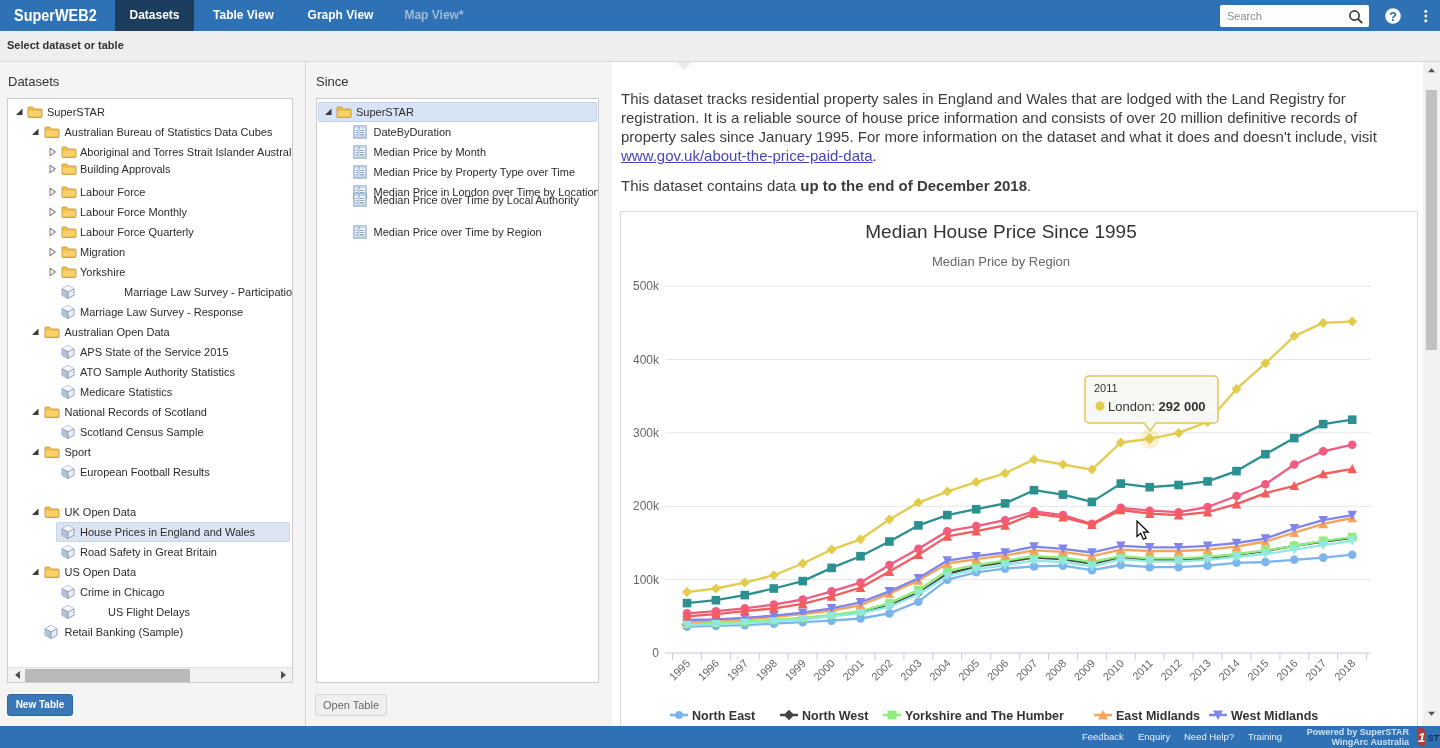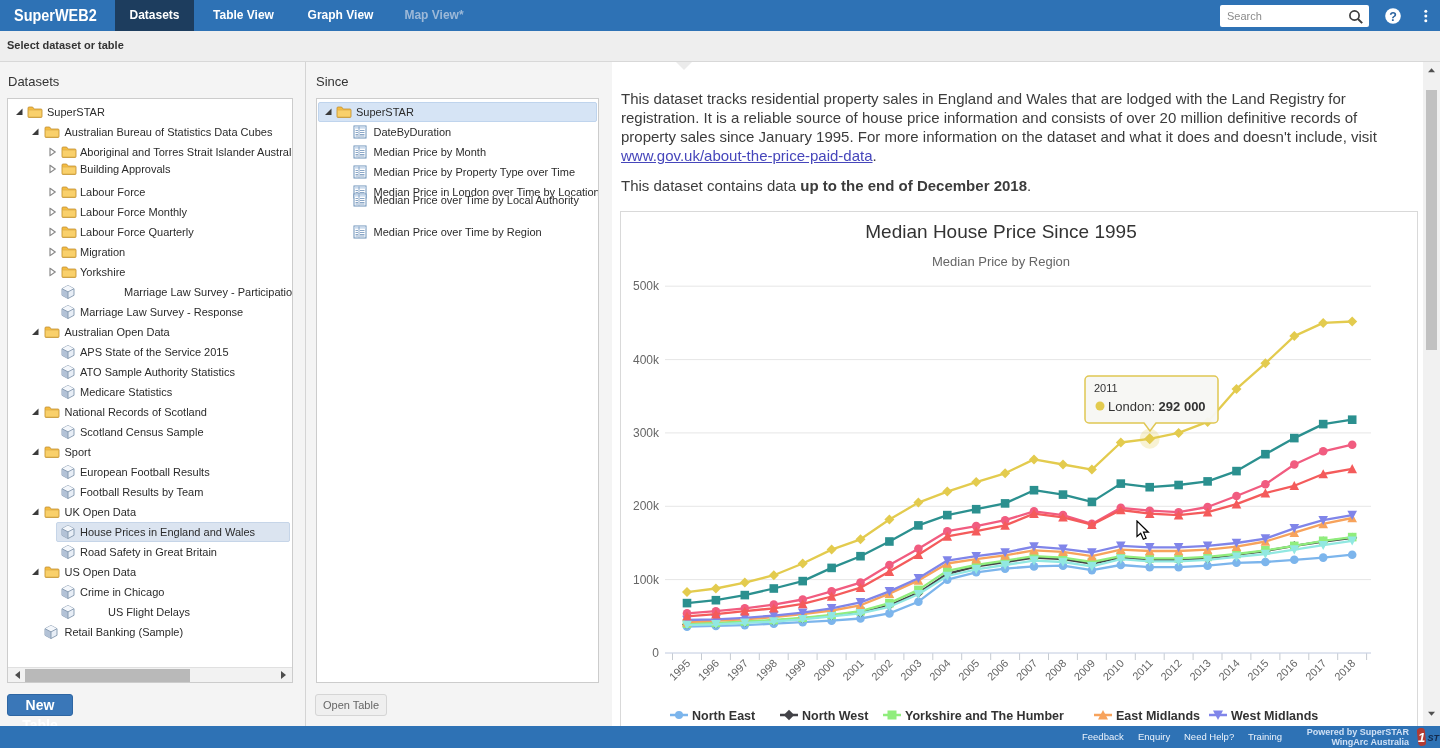--- a/index.html
+++ b/index.html
@@ -18,21 +18,21 @@
 #subbar span { position:absolute; left:7px; top:8px; font-size:11px; font-weight:bold; color:#333; }
 .paneltitle { position:absolute; font-size:13px; color:#333; }
 .panelbox { position:absolute; background:#fff; border:1px solid #cccccc; overflow:hidden; }
 .vline { position:absolute; top:62px; width:1px; height:664px; background:#d4d4d4; }
 .trow { position:absolute; left:0; right:0; height:20px; }
 .tlabel { position:absolute; top:50%; transform:translateY(-50%); font-size:11px; color:#2b2b2b; white-space:nowrap; }
 .sel { position:absolute; top:0px; height:20px; background:#dbe4f0; border:1px solid #c6d5e8; border-radius:2px; }
 #hscroll { position:absolute; left:0; right:0; bottom:0; height:15px; background:#f2f2f2; border-top:1px solid #e0e0e0; }
 #hthumb { position:absolute; left:17px; top:1px; width:165px; height:13px; background:#b9b9b9; }
 .harrow { position:absolute; top:3px; width:0; height:0; }
-#btn-new { position:absolute; left:7px; top:694px; width:66px; height:22px; background:#3a77b8; border:1px solid #2e66a3; border-radius:3px; color:#fff; font-size:14px; font-weight:bold; text-align:center; line-height:20px; }
+#btn-new { position:absolute; left:7px; top:694px; width:66px; height:22px; background:#3a77b8; border:1px solid #2e66a3; border-radius:3px; color:#fff; font-size:10px; font-weight:bold; text-align:center; line-height:20px; }
 #btn-open { position:absolute; left:315px; top:694px; width:72px; height:22px; background:#efefef; border:1px solid #d5d5d5; border-radius:3px; color:#666; font-size:11px; text-align:center; line-height:20px; }
 #rightpanel { position:absolute; left:612px; top:62px; width:811px; height:664px; background:#fff; overflow:hidden; }
 #desc { position:absolute; left:9px; top:27px; font-size:15px; color:#3c3c3c; line-height:19px; white-space:nowrap; }
 #desc a { color:#4646bb; }
 #desc2 { position:absolute; left:9px; top:115px; font-size:15px; color:#3c3c3c; }
 #chartpanel { position:absolute; left:8px; top:149px; width:798px; height:560px; border:1px solid #d9d9d9; background:#fff; }
 #popuptip { position:absolute; left:64px; top:0px; width:0; height:0; border-left:8px solid transparent; border-right:8px solid transparent; border-top:8px solid #ebebeb; }
 #footer { position:absolute; left:0; top:726px; width:1440px; height:22px; background:#2e72b5; z-index:30; }
 .flink { position:absolute; top:5px; font-size:9.5px; color:#ecf3fc; }
 #powered { position:absolute; right:31px; top:1px; text-align:right; font-size:9px; font-weight:bold; line-height:10px; color:#cfe0f5; }
@@ -246,29 +246,20 @@
       <span class="tlabel" style="left:56.5px;">Sport</span>
     </div>
 <div class="trow" style="top:363px;">
       <span style="position:absolute;left:53px;top:50%;transform:translateY(-50%);line-height:0;"><svg class="ico" width="14" height="15" viewBox="0 0 14 15">
           <path d="M7 1 L13 4.2 L13 10.8 L7 14 L1 10.8 L1 4.2 Z" fill="#e8eef6" stroke="#8296ad" stroke-width="0.9"></path>
           <path d="M7 1 L13 4.2 L7 7.4 L1 4.2 Z" fill="#f4f7fb"></path>
           <path d="M1 4.2 L7 7.4 L7 14 L1 10.8 Z" fill="#b3c2d6"></path>
           <path d="M1 4.2 L7 7.4 L13 4.2 M7 7.4 L7 14" fill="none" stroke="#8296ad" stroke-width="0.9"></path>
         </svg></span>
       <span class="tlabel" style="left:72px;">European Football Results</span>
-    </div>
-<div class="trow" style="top:383px;">
-      <span style="position:absolute;left:53px;top:50%;transform:translateY(-50%);line-height:0;"><svg class="ico" width="14" height="15" viewBox="0 0 14 15">
-          <path d="M7 1 L13 4.2 L13 10.8 L7 14 L1 10.8 L1 4.2 Z" fill="#e8eef6" stroke="#8296ad" stroke-width="0.9"></path>
-          <path d="M7 1 L13 4.2 L7 7.4 L1 4.2 Z" fill="#f4f7fb"></path>
-          <path d="M1 4.2 L7 7.4 L7 14 L1 10.8 Z" fill="#b3c2d6"></path>
-          <path d="M1 4.2 L7 7.4 L13 4.2 M7 7.4 L7 14" fill="none" stroke="#8296ad" stroke-width="0.9"></path>
-        </svg></span>
-      <span class="tlabel" style="left:72px;">Football Results by Team</span>
     </div>
 <div class="trow" style="top:403px;">
       <span style="position:absolute;left:23px;top:50%;transform:translateY(-50%);line-height:0;"><svg class="ico tri" width="9" height="9" viewBox="0 0 9 9">
           <path d="M7.5 1 L7.5 7.5 L1 7.5 Z" fill="#3b3b3b"></path>
         </svg></span>
       <span style="position:absolute;left:36px;top:50%;transform:translateY(-50%);line-height:0;"><svg class="ico" width="16" height="13" viewBox="0 0 16 13">
           <path d="M1 2.5 a1 1 0 0 1 1-1 h3.6 l1.6 2 h6.8 a1 1 0 0 1 1 1 v6.5 a1 1 0 0 1 -1 1 H2 a1 1 0 0 1 -1-1 z" fill="#f5bc41" stroke="#c09135" stroke-width="0.8"></path>
           <path d="M1.4 4.6 h13.2 v6 a0.8 0.8 0 0 1 -0.8 0.8 H2.2 a0.8 0.8 0 0 1 -0.8-0.8 z" fill="#f9d06b" stroke="#d8ab46" stroke-width="0.6"></path>
         </svg></span>
       <span class="tlabel" style="left:56.5px;">UK Open Data</span>

